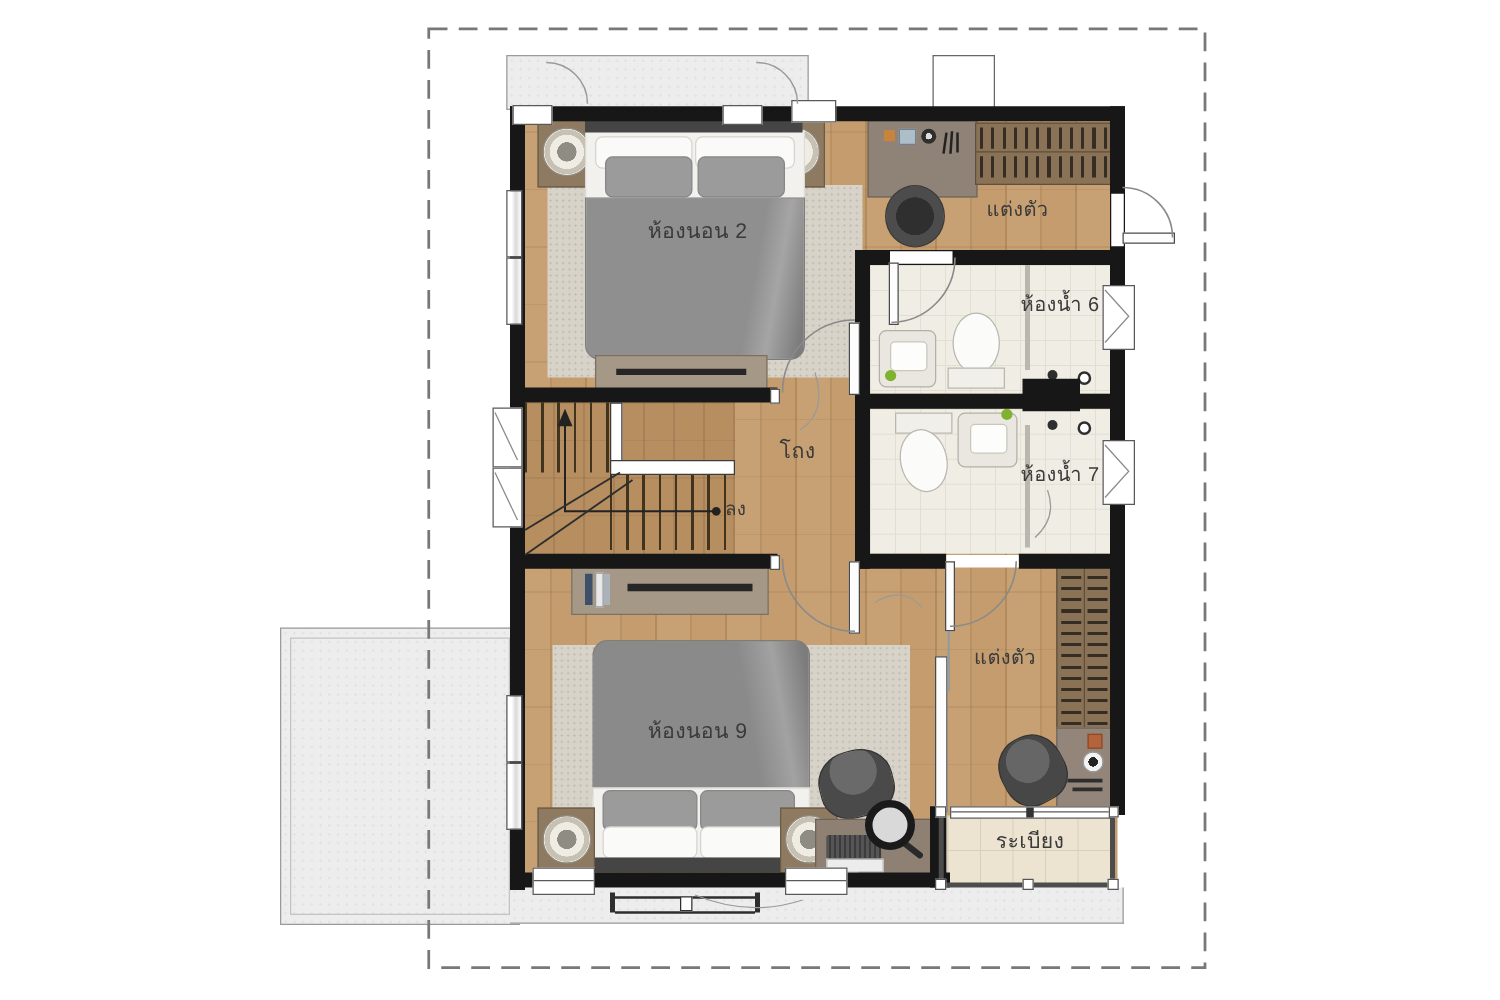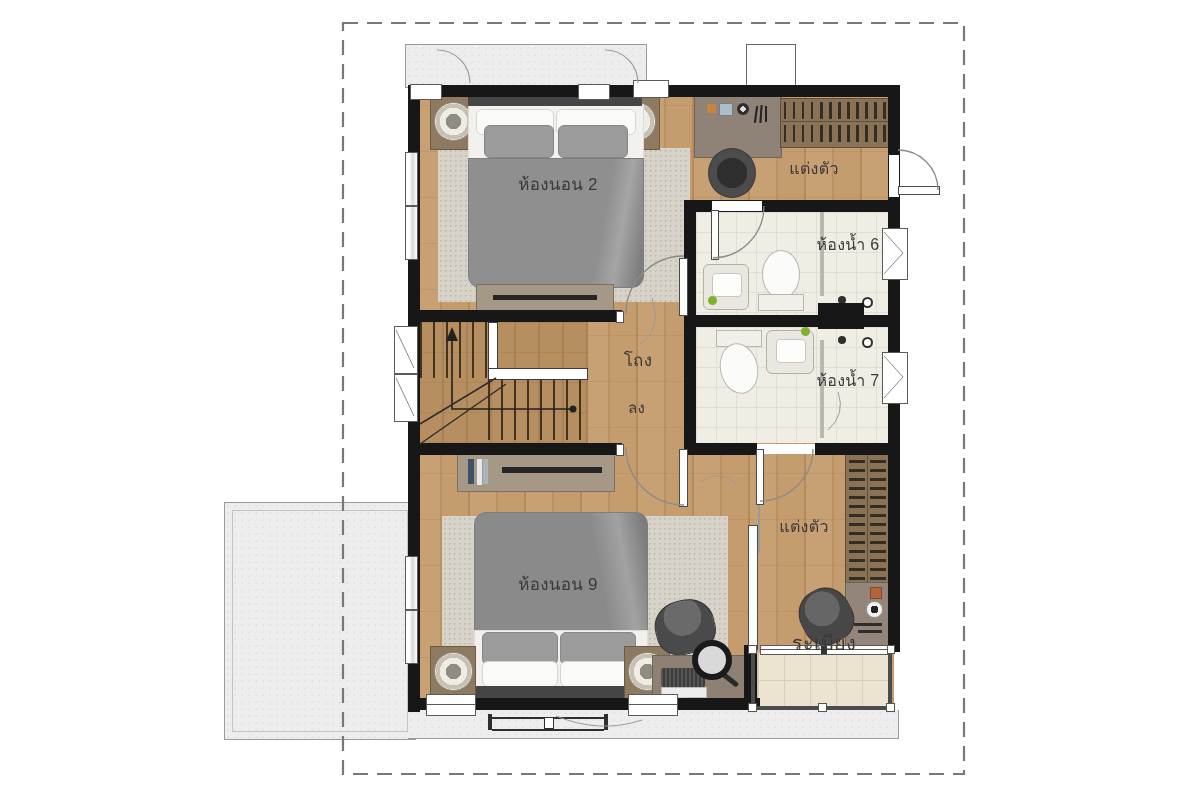--- a/index.html
+++ b/index.html
@@ -244,19 +244,19 @@
     <path d="M 652 298 Q 662 330 640 344" fill="none" stroke="#9a9a9a" stroke-width="1"></path>
     <path d="M 700 482 Q 722 468 738 486" fill="none" stroke="#9a9a9a" stroke-width="1"></path>
     <path d="M 556 716 Q 600 734 642 720" fill="none" stroke="#9a9a9a" stroke-width="1"></path>
     <path d="M 828 430 Q 846 414 838 392" fill="none" stroke="#9a9a9a" stroke-width="1"></path>
   </svg>
 
   <div class="lbl" style="left:500px;top:176px;width:116px;">ห้องนอน 2</div>
   <div class="lbl" style="left:778px;top:160px;width:72px;font-size:16px;">แต่งตัว</div>
   <div class="lbl" style="left:804px;top:236px;width:88px;font-size:16px;">ห้องน้ำ 6</div>
   <div class="lbl" style="left:612px;top:352px;width:52px;">โถง</div>
-  <div class="lbl" style="left:580px;top:400px;width:40px;text-align:left;font-size:15px;margin-left:48px;">ลง</div>
+  <div class="lbl" style="left:580px;top:400px;width:40px;text-align:left;font-size:15px;">ลง</div>
   <div class="lbl" style="left:804px;top:372px;width:88px;font-size:16px;">ห้องน้ำ 7</div>
   <div class="lbl" style="left:768px;top:518px;width:72px;font-size:16px;">แต่งตัว</div>
   <div class="lbl" style="left:500px;top:576px;width:116px;">ห้องนอน 9</div>
-  <div class="lbl" style="left:786px;top:632px;width:76px;font-size:20px;">ระเบียง</div>
+  <div class="lbl" style="left:786px;top:664px;width:76px;font-size:17px;">ระเบียง</div>
 
 </div>
 
 </body></html>

